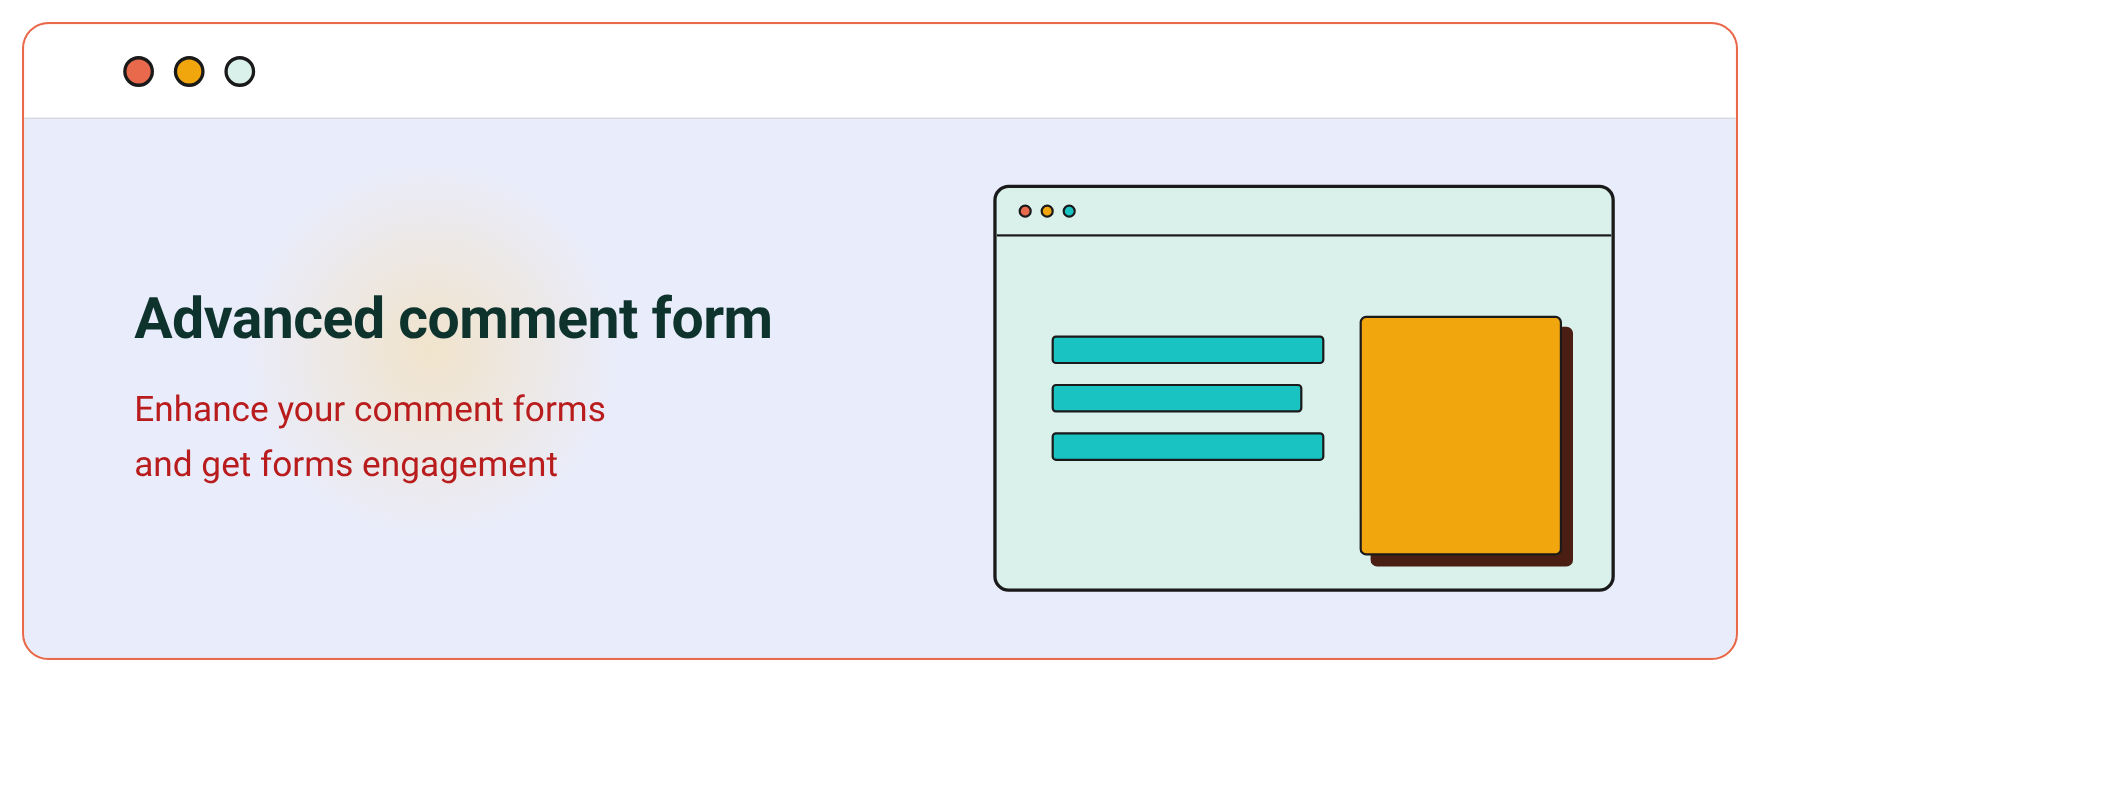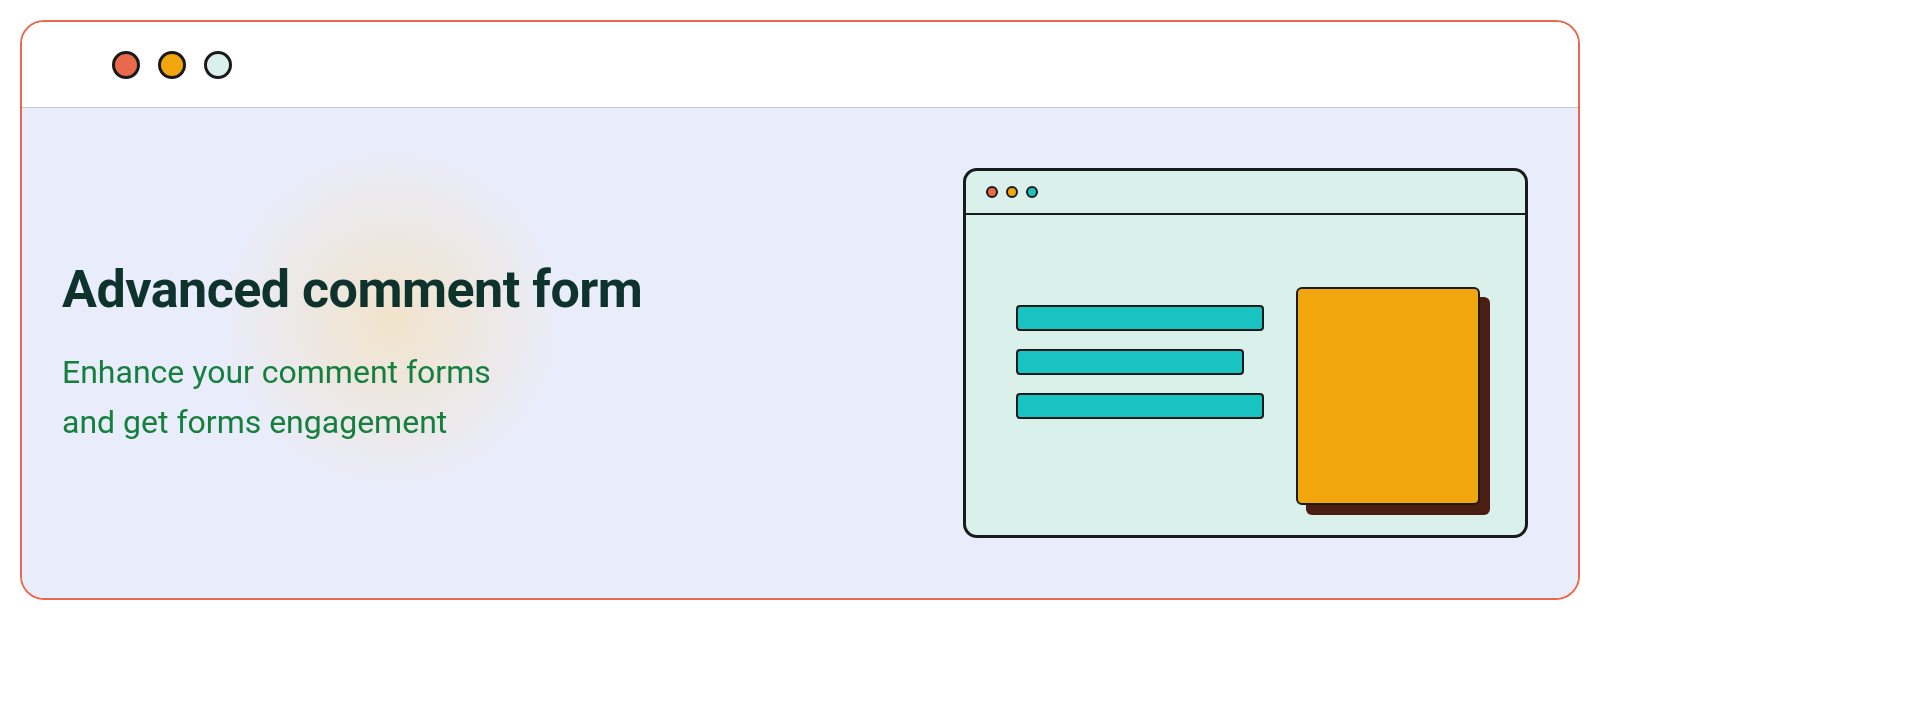--- a/index.html
+++ b/index.html
@@ -32,21 +32,21 @@
       border: 3px solid #1a1a1a;
     }
     .traffic-dot.red { background: #e8694b; }
     .traffic-dot.yellow { background: #f2a60d; }
     .traffic-dot.teal { background: #d9f0eb; }
     .content-area {
       height: calc(100% - 86px);
       background: #e9ecfb;
       display: flex;
       align-items: center;
-      padding: 0 40px;
+      padding: 0 100px;
       position: relative;
     }
     .text-block {
       flex: 1;
       color: #0e332d;
       position: relative;
       z-index: 1;
     }
     .haze {
       position: absolute;
@@ -61,21 +61,21 @@
     .heading {
       font-size: 52px;
       font-weight: 700;
       color: #0e332d;
       margin-bottom: 28px;
       letter-spacing: -0.5px;
     }
     .subheading {
       font-size: 32px;
       font-weight: 400;
-      color: #15803d;
+      color: #b91c1c;
       line-height: 1.55;
     }
     .illustration {
       width: 565px;
       height: 370px;
       position: relative;
       margin-right: 10px;
     }
     .mini-window {
       position: absolute;

